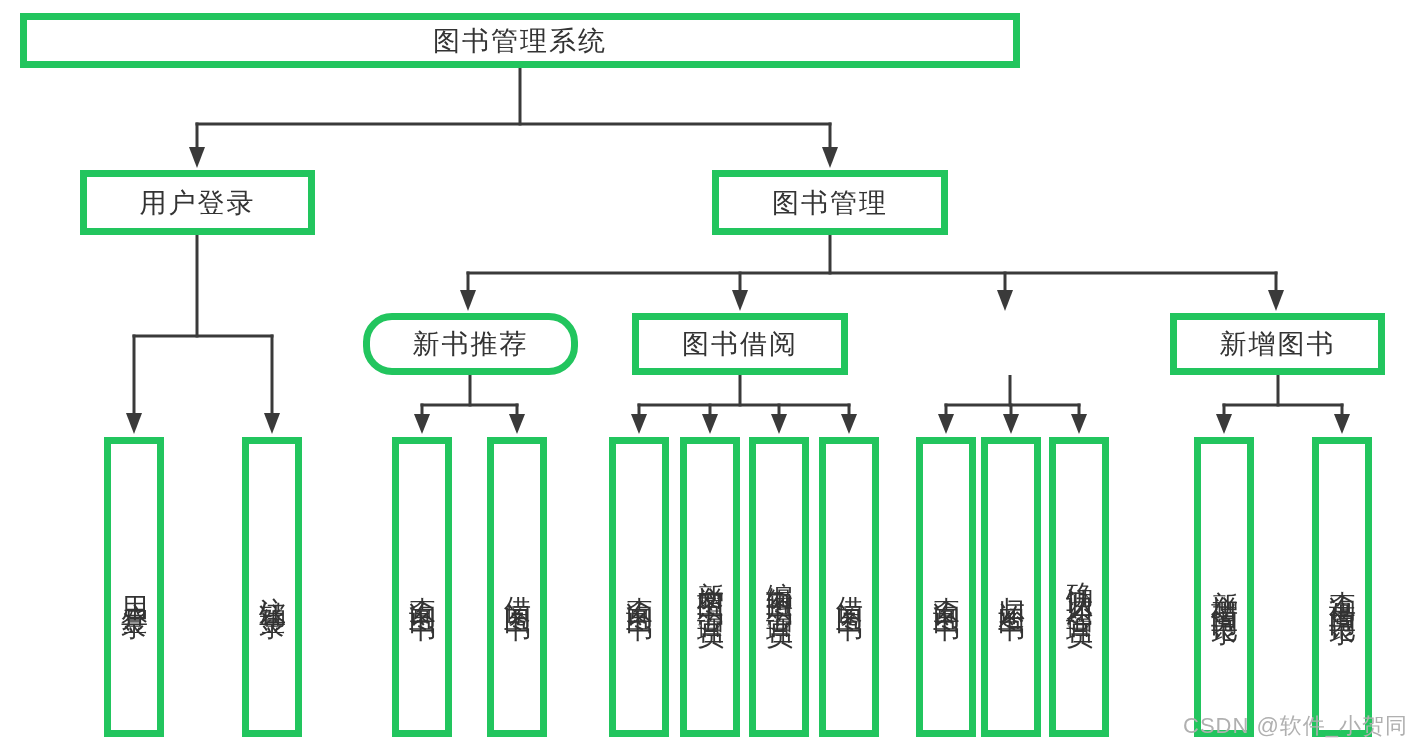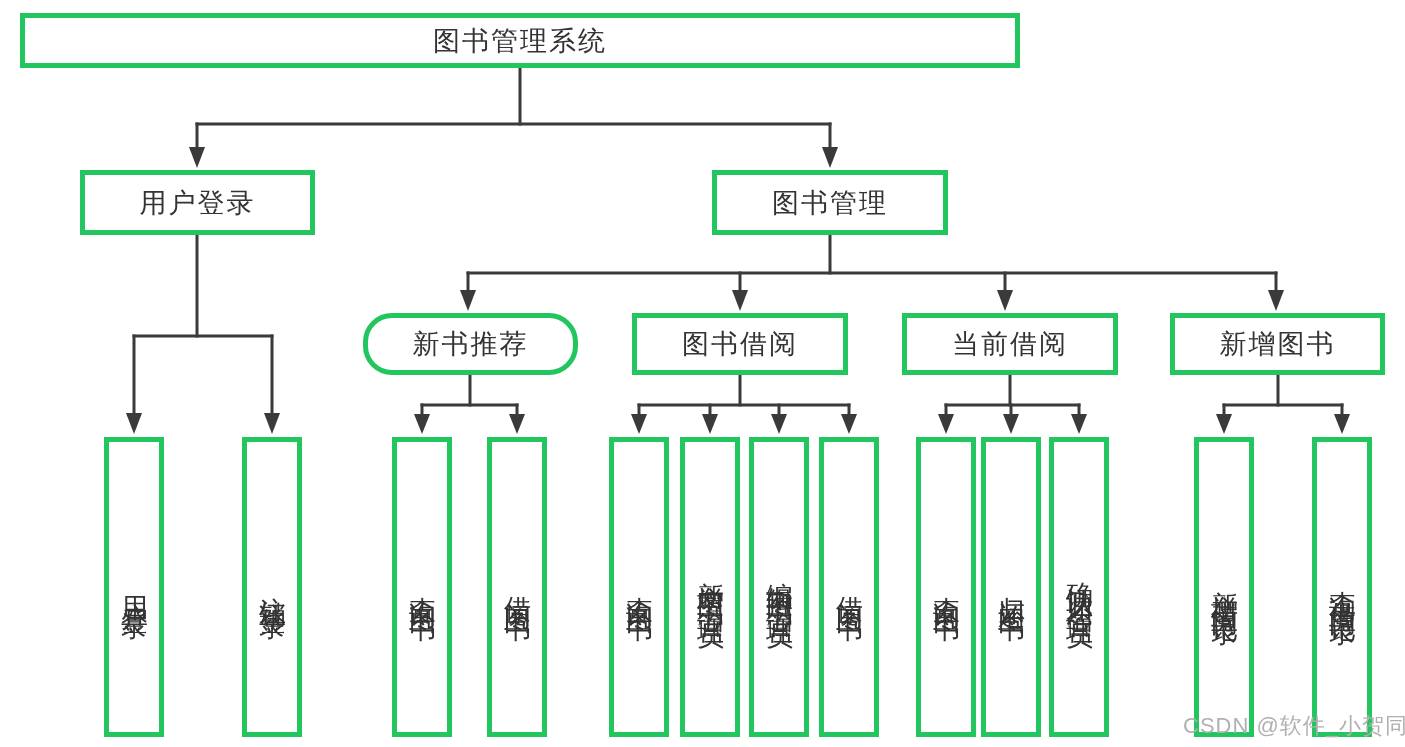--- a/index.html
+++ b/index.html
@@ -26,21 +26,21 @@
   #connectors line {
     stroke: #3a3a3a;
     stroke-width: 3;
   }
   #connectors polygon {
     fill: #3a3a3a;
   }
   .box {
     position: absolute;
     box-sizing: border-box;
-    border: 5px solid #22c55e;
+    border: 7px solid #22c55e;
     background: #ffffff;
     display: flex;
     align-items: center;
     justify-content: center;
     color: #333333;
   }
   .h-box {
     font-size: 27px;
     letter-spacing: 2px;
     white-space: nowrap;
@@ -160,23 +160,20 @@
   <div class="box h-box" style="left:712px; top:170px; width:236px; height:65px;justify-content:center;">
     <span>图书管理</span>
   </div>
 
   <div class="box h-box" style="left:363px; top:313px; width:215px; height:62px;border-radius:29px;">
     <span>新书推荐</span>
   </div>
   <div class="box h-box" style="left:632px; top:313px; width:216px; height:62px;">
     <span>图书借阅</span>
   </div>
-  <div class="box h-box" style="left:902px; top:313px; width:216px; height:62px;">
-    <span>当前借阅</span>
-  </div>
   <div class="box h-box" style="left:1170px; top:313px; width:215px; height:62px;">
     <span>新增图书</span>
   </div>
 
   <div class="box leaf-box" style="left:104px;">
     <span>用户登录</span>
   </div>
   <div class="box leaf-box" style="left:242px;">
     <span>注销登录</span>
   </div>

